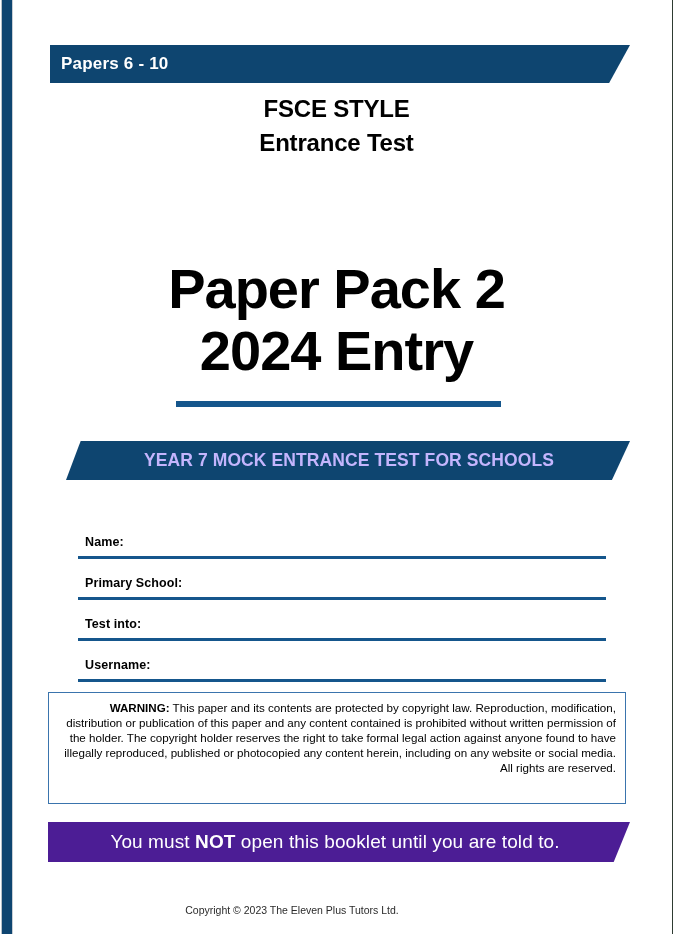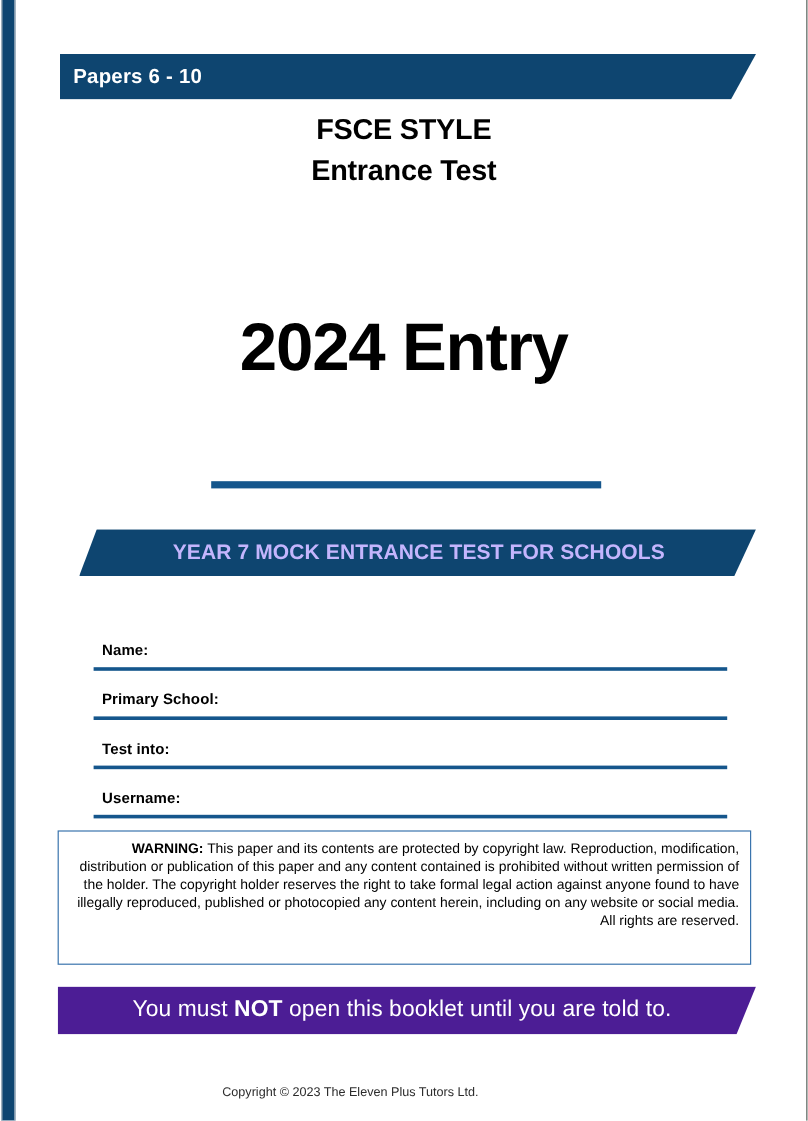--- a/index.html
+++ b/index.html
@@ -211,20 +211,21 @@
   <div class="banner-papers">
     <span class="label">Papers 6 - 10</span>
   </div>
 
   <div class="head-block">
     <div class="head-line">FSCE STYLE</div>
     <div class="head-line">Entrance Test</div>
   </div>
 
   <div class="big-title">
+    <div class="big-line">Paper Pack 2</div>
     <div class="big-line">2024 Entry</div>
   </div>
   <div class="title-rule"></div>
 
   <div class="banner-mock">
     <span class="label">YEAR 7 MOCK ENTRANCE TEST FOR SCHOOLS</span>
   </div>
 
   <div class="form-area">
     <div class="field">

